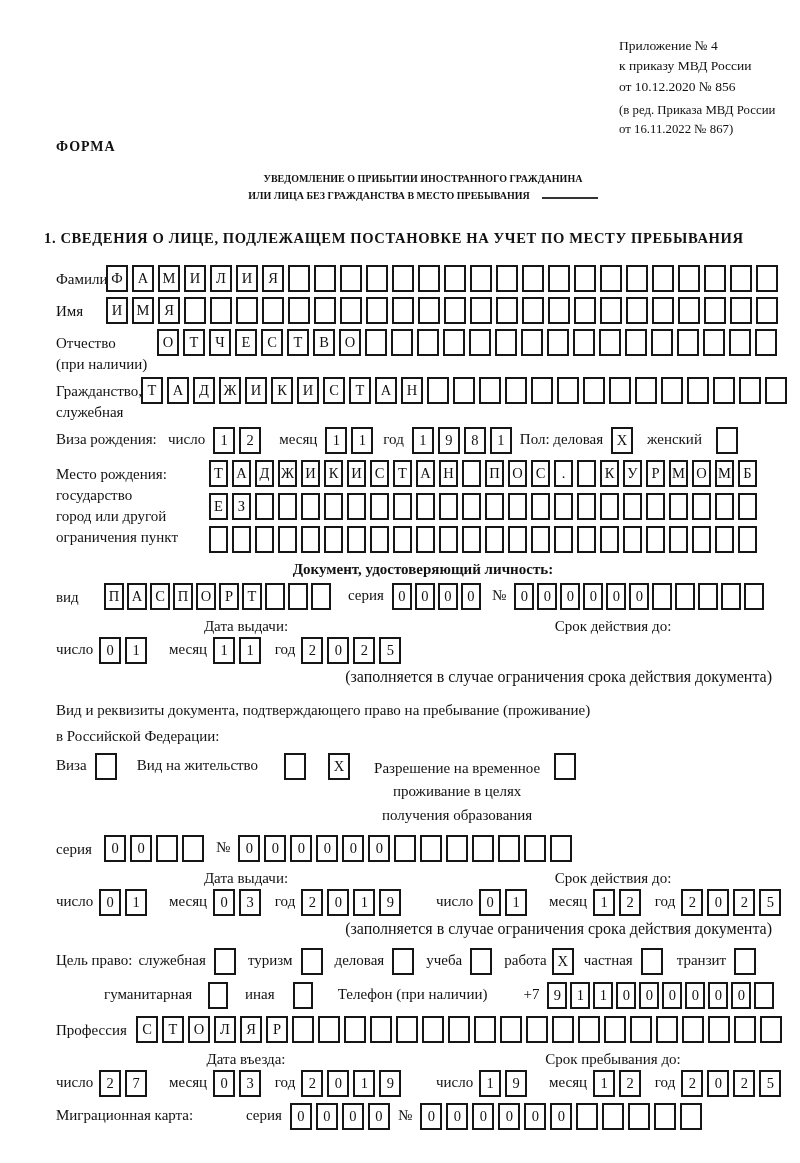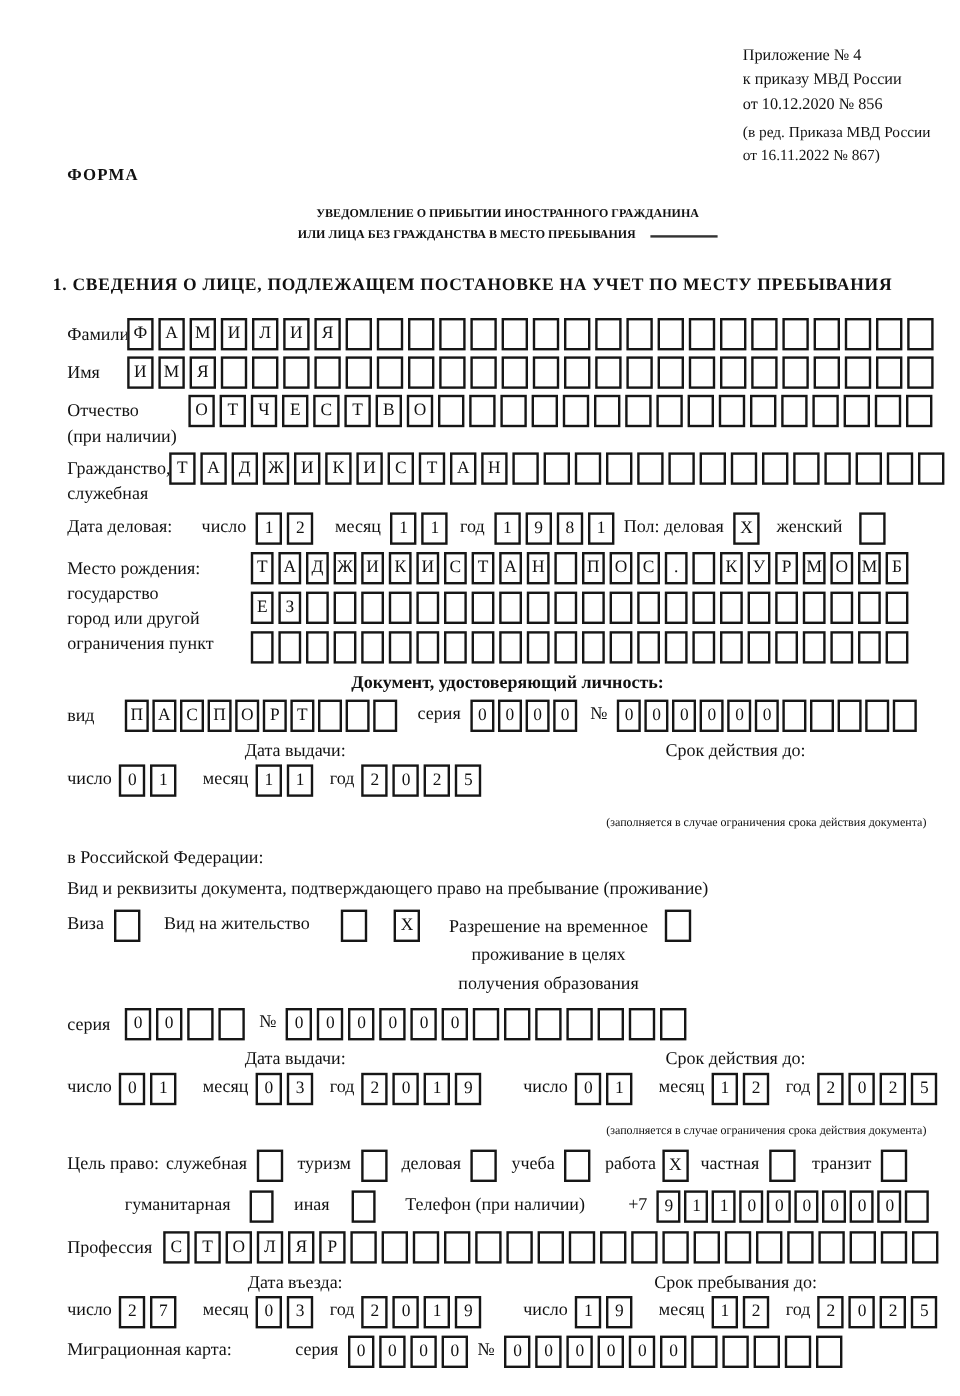--- a/index.html
+++ b/index.html
@@ -40,21 +40,21 @@
 
   .cellcol .cells { display: block; margin-bottom: 6px; }
   .center-bold { text-align: center; font-weight: bold; font-size: 15px; margin-top: 8px; }
 
   .dhead { display: flex; margin-top: 8px; }
   .dhead .dh-l { width: 380px; text-align: center; }
   .dhead .dh-r { flex: 1; text-align: center; }
   .drow { display: flex; margin-top: 2px; white-space: nowrap; }
   .drow .dg-l { width: 380px; flex: none; }
   .dg .il { margin-right: 6px; }
-  .dnote { text-align: right; padding-right: 18px; font-size: 10px; margin-top: 16px; }
+  .dnote { text-align: right; padding-right: 18px; font-size: 16px; margin-top: 4px; }
 
   .intro { margin-top: 12px; line-height: 1.7; }
   .opts { margin-top: 4px; }
   .opt { display: inline-flex; align-items: flex-start; }
   .opt .olbl { padding-top: 4px; margin-right: 8px; }
   .optc { width: 178px; text-align: center; line-height: 1.55; white-space: normal; padding-top: 2px; }
 </style>
 </head>
 <body>
 
@@ -97,21 +97,21 @@
 
   <div class="row" style="margin-top:2px">
     <span class="lbl w85">
       <div>Гражданство,</div>
       <div>служебная</div>
     </span>
     <span class="cells"><span class="cell">Т</span><span class="cell">А</span><span class="cell">Д</span><span class="cell">Ж</span><span class="cell">И</span><span class="cell">К</span><span class="cell">И</span><span class="cell">С</span><span class="cell">Т</span><span class="cell">А</span><span class="cell">Н</span><span class="cell"></span><span class="cell"></span><span class="cell"></span><span class="cell"></span><span class="cell"></span><span class="cell"></span><span class="cell"></span><span class="cell"></span><span class="cell"></span><span class="cell"></span><span class="cell"></span><span class="cell"></span><span class="cell"></span><span class="cell"></span></span>
   </div>
 
   <div class="row" style="margin-top:4px">
-    <span class="il" style="width:112px;margin-right:0">Дата деловая:</span>
+    <span class="il" style="width:112px;margin-right:0">Виза рождения:</span>
     <span class="il">число</span>
     <span class="cells"><span class="cell">1</span><span class="cell">2</span></span>
     <span class="il gap-l">месяц</span>
     <span class="cells"><span class="cell">1</span><span class="cell">1</span></span>
     <span class="il" style="margin-left:6px">год</span>
     <span class="cells"><span class="cell">1</span><span class="cell">9</span><span class="cell">8</span><span class="cell">1</span></span>
     <span class="il" style="margin-left:4px">Пол: деловая</span>
     <span class="cell">X</span>
     <span class="il" style="margin-left:10px">женский</span>
     <span class="cell" style="margin-left:6px"></span>
@@ -149,22 +149,22 @@
   <div class="drow">
     <span class="dg">
       <span class="il">число</span><span class="cells"><span class="cell">0</span><span class="cell">1</span></span>
       <span class="il gap-l">месяц</span><span class="cells"><span class="cell">1</span><span class="cell">1</span></span>
       <span class="il" style="margin-left:6px">год</span><span class="cells"><span class="cell">2</span><span class="cell">0</span><span class="cell">2</span><span class="cell">5</span></span>
     </span>
   </div>
   <div class="dnote">(заполняется в случае ограничения срока действия документа)</div>
 
   <div class="intro">
+    <div>Вид и реквизиты документа, подтверждающего право на пребывание (проживание)</div>
     <div>в Российской Федерации:</div>
-    <div>Вид и реквизиты документа, подтверждающего право на пребывание (проживание)</div>
   </div>
 
   <div class="row opts">
     <span class="opt">
       <span class="olbl">Виза</span>
       <span class="cell"></span>
     </span>
     <span class="opt" style="margin-left:16px">
       <span class="olbl" style="margin-right:26px">Вид на жительство</span>
       <span class="cell"></span>

